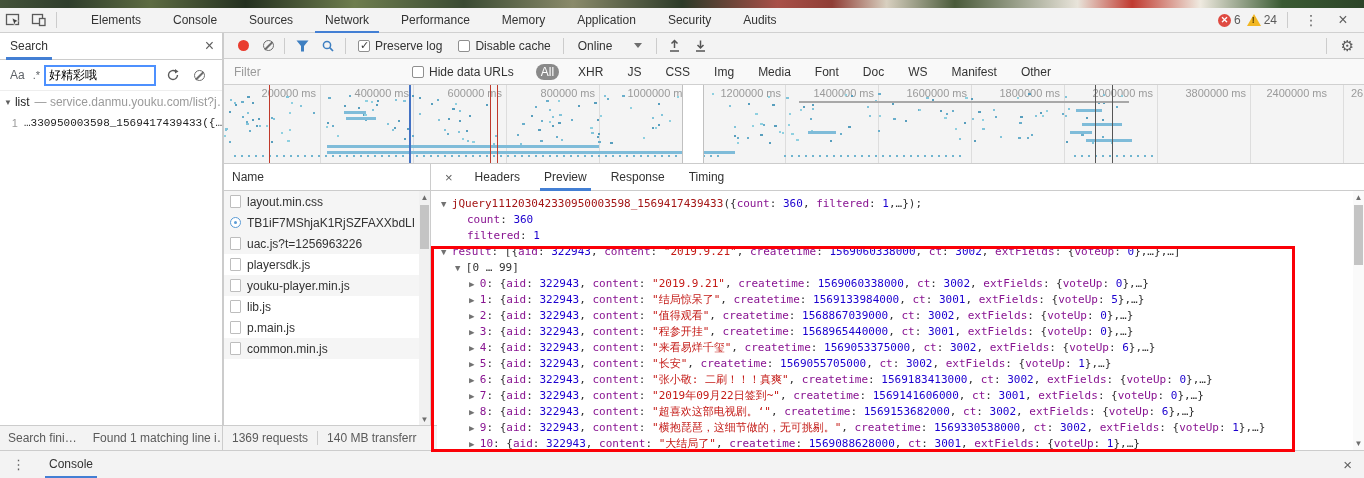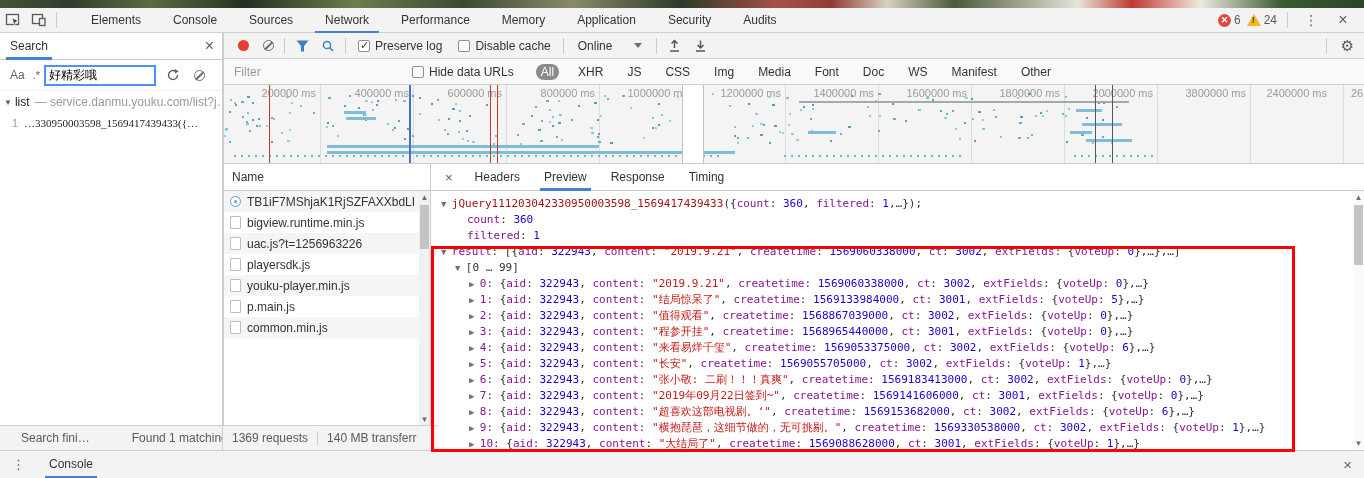--- a/index.html
+++ b/index.html
@@ -36,24 +36,24 @@
 #search-toolbar{position:absolute;left:0;top:27px;width:100%;height:31px;display:flex;align-items:center;border-bottom:1px solid #eee}
 .mini-btn{color:#5f6368;font-size:11px;padding:2px 4px;cursor:pointer}
 #search-input{width:112px;height:21px;border:2px solid #4d90fe;font-size:12px;padding:0 3px;outline:none;font-family:Liberation Sans, sans-serif}
 #search-results{position:absolute;left:0;top:58px;width:100%}
 .sr-group{display:flex;align-items:center;height:22px;padding-left:4px;white-space:nowrap;overflow:hidden;cursor:pointer}
 .sr-tri{color:#5f5f5f;font-size:8px;margin-right:3px}
 .sr-name{color:#222}
 .sr-url{color:#9a9a9a;margin-left:5px}
 .sr-line{display:flex;align-items:center;height:20px;white-space:nowrap;overflow:hidden;cursor:pointer}
 .sr-num{width:18px;text-align:right;color:#9a9a9a;margin-right:6px;font-size:11px}
-.sr-text{color:#222;font-size:11px;font-family:Liberation Serif, serif}
+.sr-text{color:#222;font-size:11px;font-family:Liberation Mono, monospace}
 
 #search-status{left:0;top:425px;width:223px;height:25px;background:#f3f3f3;border-top:1px solid #ccc;border-right:1px solid #ccc;display:flex;align-items:center;color:#5a5a5a;overflow:hidden;white-space:nowrap}
-#search-status span{padding:0 21px}
+#search-status span{padding:0 8px}
 
 
 #network-panel{left:223px;top:33px;width:1141px;height:417px;border-left:1px solid #ccc;background:#fff}
 #net-toolbar{position:absolute;left:0;top:0;width:100%;height:26px;background:#f3f3f3;border-bottom:1px solid #d0d0d0;display:flex;align-items:center}
 .rec-dot{width:11px;height:11px;border-radius:50%;background:#e93c2e;margin:0 8px 0 14px;cursor:pointer}
 .block-ico{width:11px;height:11px;border-radius:50%;border:1.5px solid #6e6e6e;position:relative;cursor:pointer}
 .block-ico::after{content:"";position:absolute;left:-1px;top:4px;width:11px;height:1.5px;background:#6e6e6e;transform:rotate(-45deg)}
 .chk-row{display:flex;align-items:center;gap:5px;margin:0 8px;cursor:pointer;color:#333}
 .cb{width:12px;height:12px;border:1px solid #8f8f8f;background:#fff;border-radius:2px;position:relative}
 .cb.checked::after{content:"✓";position:absolute;left:1px;top:-2px;font-size:11px;color:#3a3a3a}
@@ -641,41 +641,45 @@
         <div class="ov-vline" style="left: 266px; width: 1px; background: rgb(192, 57, 43);"></div>
         <div class="ov-vline" style="left: 273px; width: 1px; background: rgb(192, 57, 43);"></div>
         <div class="ov-vline" style="left: 871px; width: 1px; background: rgb(85, 85, 85);"></div>
         <div class="ov-vline" style="left: 888px; width: 1px; background: rgb(85, 85, 85);"></div>
       </div>
 
     <div id="requests">
       <div id="req-header">Name</div>
       <div id="req-rows">
           <div class="req-row alt">
+            <span class="fico "></span>
+            <span>layout.min.css</span>
+          </div>
+          <div class="req-row alt">
             <span class="fico circle"></span>
             <span>TB1iF7MShjaK1RjSZFAXXbdLI</span>
-          </div>
-          <div class="req-row">
-            <span class="fico "></span>
-            <span>bigview.runtime.min.js</span>
           </div>
           <div class="req-row alt">
             <span class="fico "></span>
             <span>uac.js?t=1256963226</span>
           </div>
           <div class="req-row">
             <span class="fico "></span>
             <span>playersdk.js</span>
           </div>
           <div class="req-row alt">
             <span class="fico "></span>
             <span>youku-player.min.js</span>
           </div>
           <div class="req-row">
             <span class="fico "></span>
+            <span>lib.js</span>
+          </div>
+          <div class="req-row">
+            <span class="fico "></span>
             <span>p.main.js</span>
           </div>
           <div class="req-row alt">
             <span class="fico "></span>
             <span>common.min.js</span>
           </div>
         </div>
       <div id="req-scrollbar">
         <div class="sb-arrow" style="top:1px">▲</div>
         <div class="sb-thumb" style="top:14px;height:44px"></div>

